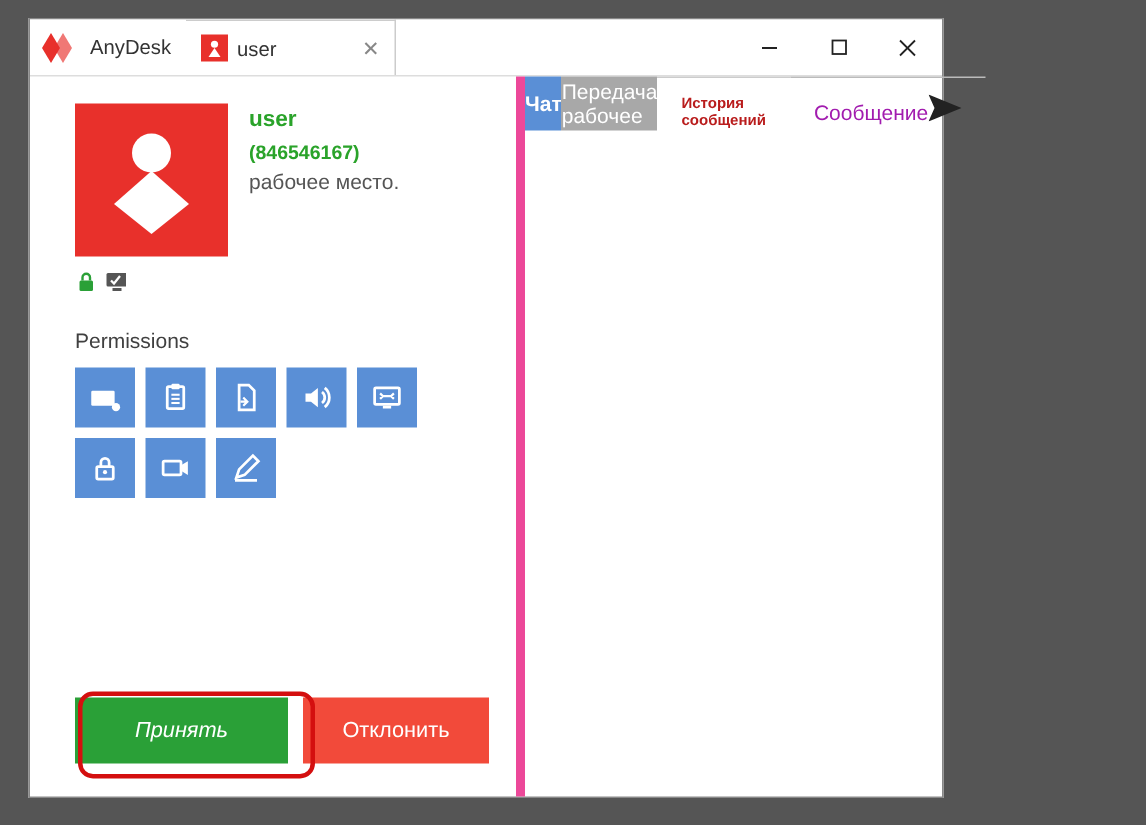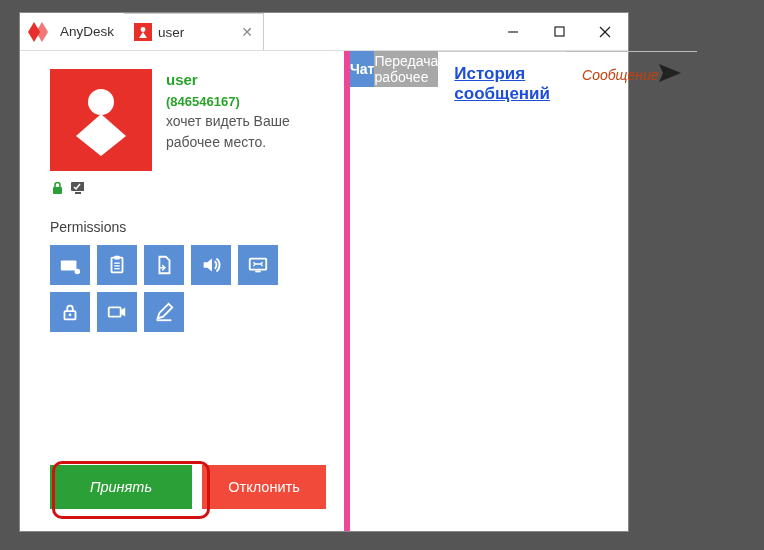--- a/index.html
+++ b/index.html
@@ -30,23 +30,23 @@
   .btn { height: 44px; display: flex; align-items: center; justify-content: center; font-size: 14.5px; color: #fff; cursor: pointer; }
   .btn-accept { width: 142px; background: #2aa037; font-style: italic; }
   .btn-decline { width: 124px; background: #f24a3a; }
   .highlight { position: absolute; left: 32px; bottom: 12px; width: 158px; height: 58px; border: 3px solid #d40f0f; border-radius: 10px; pointer-events: none; }
   .right { flex: 1; border-left: 6px solid #ec4899; display: flex; flex-direction: row; }
   .tabs-right { height: 36px; display: flex; }
   .rtab { flex: 1; display: flex; align-items: center; justify-content: center; font-size: 14px; color: #fff; cursor: pointer; }
   .rtab.active { background: #5a8fd6; font-weight: 600; }
   .rtab.inactive { background: #a8a8a8; }
   .chat-body { flex: 1; padding: 12px 16px; border-top: 1px solid #ccc; }
-  .chat-history { font-size: 17px; font-weight: 700; text-decoration: underline; color: #1d4ed8; }
+  .chat-history { font-size: 10px; font-weight: 700; color: #b91c1c; }
   .chat-input-row { height: 46px; border-top: 1px solid #bbb; display: flex; align-items: center; padding: 0 16px; }
-  .chat-input { flex: 1; font-size: 14px; font-style: italic; color: #c2410c; }
+  .chat-input { flex: 1; font-size: 14px; color: #a21caf; }
   .send { cursor: pointer; }
 </style>
 </head>
 <body>
 
 <div class="window">
   <div class="titlebar">
     <div class="app-logo">
       <svg width="24" height="20" viewBox="0 0 24 20">
           <polygon points="6,0 12,10 6,20 0,10" fill="#e8302b"></polygon>
@@ -89,21 +89,20 @@
       <div class="user-block">
         <div class="avatar">
           <svg width="62" height="72" viewBox="0 0 62 72">
               <circle cx="31" cy="18" r="13" fill="#fff"></circle>
               <polygon points="31,30 56,52 31,72 6,52" fill="#fff"></polygon>
             </svg>
         </div>
         <div class="user-info">
           <div class="user-name">user</div>
           <div class="user-id">(846546167)</div>
-          <div>хочет видеть Ваше</div>
           <div>рабочее место.</div>
         </div>
       </div>
       <div class="status-icons">
         <span>
             <svg width="11" height="14">
               <rect x="1" y="6" width="9" height="7" rx="1" fill="#2aa037"></rect>
               <path d="M3 6 v-2 a2.5 2.5 0 0 1 5 0 v2" fill="none" stroke="#2aa037" stroke-width="1.6"></path>
             </svg>
           </span>

